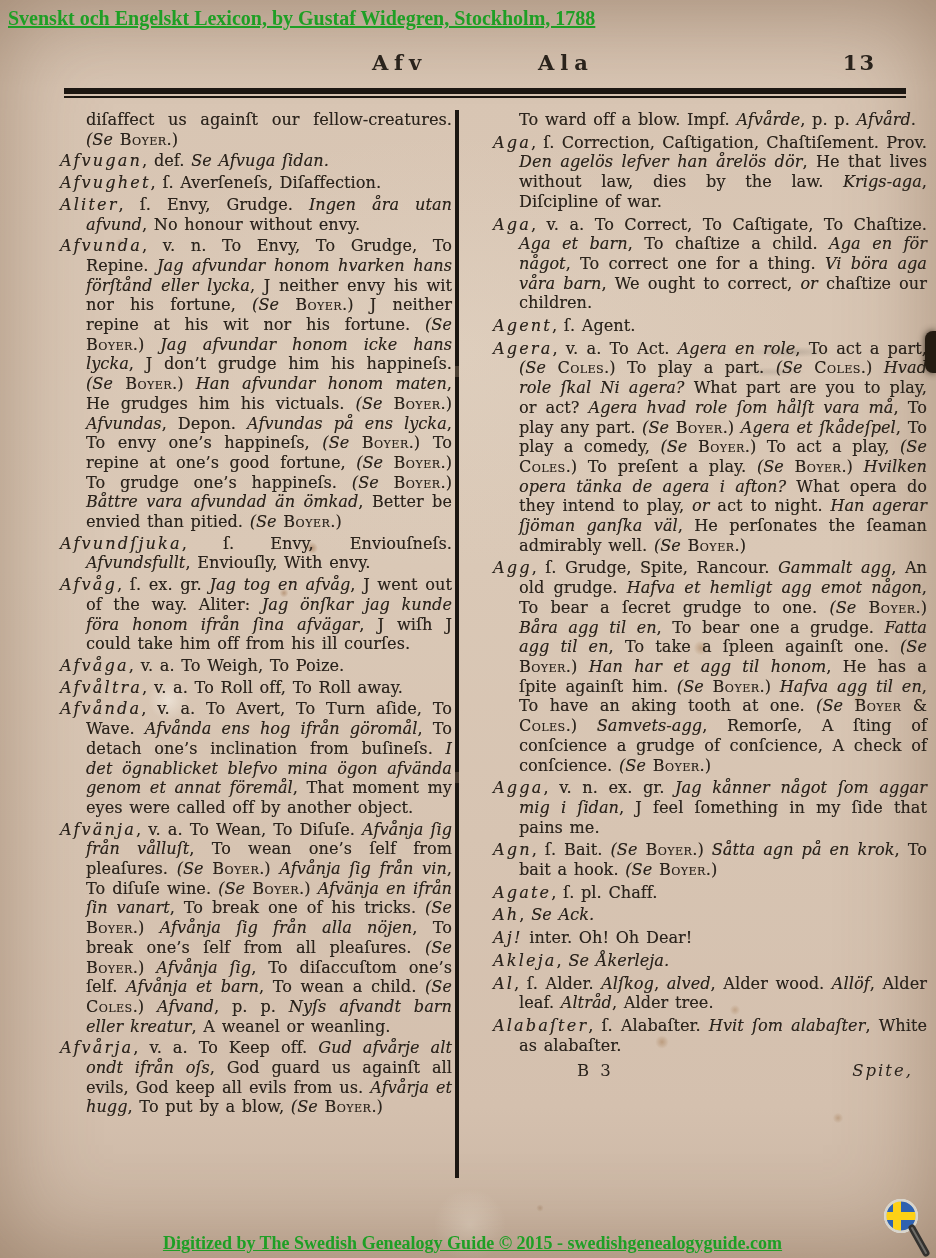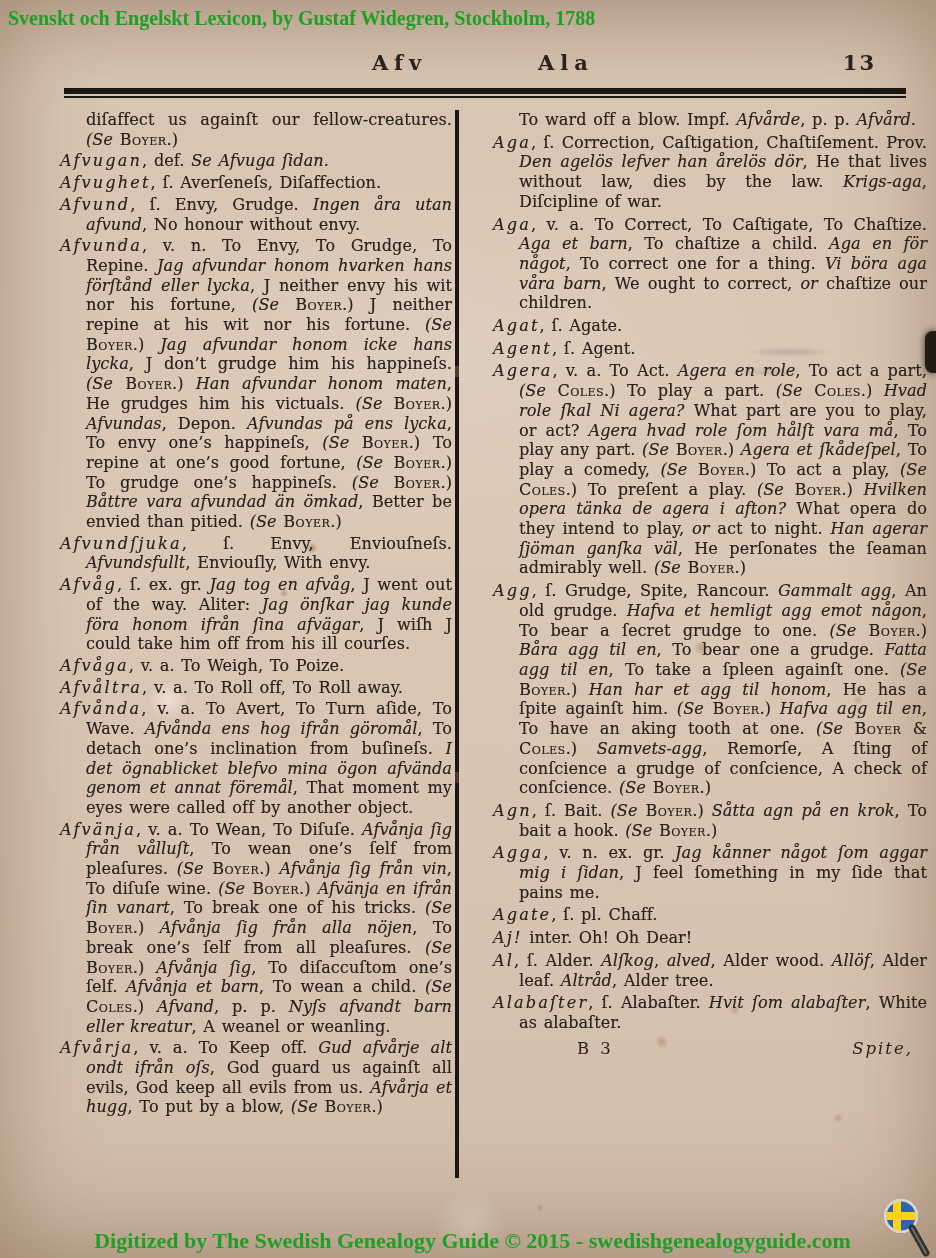--- a/index.html
+++ b/index.html
@@ -19,23 +19,23 @@
       radial-gradient(circle 7px  at 735px 1010px, rgba(146,96,48,.30), transparent 75%),
       radial-gradient(ellipse 55px 7px at 790px 352px, rgba(120,112,100,.30), transparent 80%),
       radial-gradient(ellipse 45px 6px at 770px 372px, rgba(120,112,100,.22), transparent 80%),
       radial-gradient(circle 26px at 168px 700px,  rgba(246,240,230,.65), transparent 75%),
       radial-gradient(circle 45px at 470px 1225px, rgba(236,226,212,.45), transparent 80%),
       radial-gradient(ellipse 420px 260px at 48% 28%, rgba(240,232,218,.22), transparent 85%),
       linear-gradient(180deg,#ccb8a6 0%,#d8c5b3 7%,#dac8b6 45%,#d4c0ae 88%,#c8b3a0 100%);
     box-shadow: inset 0 0 95px rgba(108,78,52,.45);
     color:#2a231c;
   }
-  .green-line{position:absolute;font-family:"Liberation Serif",serif;font-weight:bold;white-space:nowrap;}
+  .green-line{position:absolute;font-family:"Liberation Serif",serif;font-weight:bold;white-space:nowrap;text-decoration:underline;}
   .green-top{top:7px;left:8px;font-size:20px;}
-  .green-bottom{bottom:4px;left:9px;right:0;text-align:center;font-size:22px;}
+  .green-bottom{bottom:4px;left:9px;right:0;text-align:center;font-size:18px;}
   .page-header{position:absolute;top:50px;left:0;right:0;height:28px;
     font-size:21px;font-weight:bold;}
   .head-word{position:absolute;letter-spacing:6px;}
   .hw1{left:372px;} .hw2{left:538px;}
   .page-num{position:absolute;right:60px;letter-spacing:2px;}
   .double-rule{position:absolute;left:64px;right:30px;top:88px;height:10px;
     background:linear-gradient(#1c1712 0 6px,transparent 6px 8px,#1c1712 8px 10px);}
   .col-divider{position:absolute;left:455px;top:110px;height:1068px;width:4px;
     background:linear-gradient(180deg,#1c1712 0 24%,#4a3f33 24% 25%,#1c1712 25% 62%,#463b30 62% 63%,#1c1712 63% 100%);}
   .columns{position:absolute;top:110px;left:60px;display:flex;}
@@ -72,43 +72,44 @@
   </div>
 
   <div class="double-rule"></div>
   <div class="col-divider"></div>
 
   <div class="columns">
     <div class="col-left">
         <p class="entry cont"><span class="rm">diſaffect us againſt our fellow-creatures. </span><span class="it">(Se </span><span class="sc">Boyer</span><span class="rm">.)</span></p>
         <p class="entry"><span class="hw">Afvugan</span><span class="rm">, def. </span><span class="it">Se Afvuga ſidan.</span></p>
         <p class="entry"><span class="hw">Afvughet</span><span class="rm">, ſ. Averſeneſs, Diſaffection.</span></p>
-        <p class="entry"><span class="hw">Afvund</span><span class="rm">, ſ. Envy, Grudge. </span><span class="it">Ingen åra utan afvund</span><span class="rm">, No honour without envy.</span></p>
+        <p class="entry"><span class="hw">Aliter</span><span class="rm">, ſ. Envy, Grudge. </span><span class="it">Ingen åra utan afvund</span><span class="rm">, No honour without envy.</span></p>
         <p class="entry"><span class="hw">Afvunda</span><span class="rm">, v. n. To Envy, To Grudge, To Repine. </span><span class="it">Jag afvundar honom hvarken hans förſtånd eller lycka</span><span class="rm">, J neither envy his wit nor his fortune, </span><span class="it">(Se </span><span class="sc">Boyer</span><span class="rm">.) J neither repine at his wit nor his fortune. </span><span class="it">(Se </span><span class="sc">Boyer</span><span class="rm">.) </span><span class="it">Jag afvundar honom icke hans lycka</span><span class="rm">, J don’t grudge him his happineſs. </span><span class="it">(Se </span><span class="sc">Boyer</span><span class="rm">.) </span><span class="it">Han afvundar honom maten</span><span class="rm">, He grudges him his victuals. </span><span class="it">(Se </span><span class="sc">Boyer</span><span class="rm">.) </span><span class="it">Afvundas</span><span class="rm">, Depon. </span><span class="it">Afvundas på ens lycka</span><span class="rm">, To envy one’s happineſs, </span><span class="it">(Se </span><span class="sc">Boyer</span><span class="rm">.) To repine at one’s good fortune, </span><span class="it">(Se </span><span class="sc">Boyer</span><span class="rm">.) To grudge one’s happineſs. </span><span class="it">(Se </span><span class="sc">Boyer</span><span class="rm">.) </span><span class="it">Båttre vara afvundad än ömkad</span><span class="rm">, Better be envied than pitied. </span><span class="it">(Se </span><span class="sc">Boyer</span><span class="rm">.)</span></p>
         <p class="entry"><span class="hw">Afvundſjuka</span><span class="rm">, ſ. Envy, Enviouſneſs. </span><span class="it">Afvundsfullt</span><span class="rm">, Enviouſly, With envy.</span></p>
         <p class="entry"><span class="hw">Afvåg</span><span class="rm">, ſ. ex. gr. </span><span class="it">Jag tog en afvåg</span><span class="rm">, J went out of the way.  Aliter: </span><span class="it">Jag önſkar jag kunde föra honom ifrån ſina afvägar</span><span class="rm">, J wiſh J could take him off from his ill courſes.</span></p>
         <p class="entry"><span class="hw">Afvåga</span><span class="rm">, v. a. To Weigh, To Poize.</span></p>
         <p class="entry"><span class="hw">Afvåltra</span><span class="rm">, v. a. To Roll off, To Roll away.</span></p>
         <p class="entry"><span class="hw">Afvånda</span><span class="rm">, v. a. To Avert, To Turn aſide, To Wave. </span><span class="it">Afvånda ens hog ifrån göromål</span><span class="rm">, To detach one’s inclination from buſineſs. </span><span class="it">I det ögnablicket blefvo mina ögon afvända genom et annat föremål</span><span class="rm">, That moment my eyes were called off by another object.</span></p>
         <p class="entry"><span class="hw">Afvänja</span><span class="rm">, v. a. To Wean, To Diſuſe. </span><span class="it">Afvånja ſig från vålluſt</span><span class="rm">, To wean one’s ſelf from pleaſures. </span><span class="it">(Se </span><span class="sc">Boyer</span><span class="rm">.) </span><span class="it">Afvånja ſig från vin</span><span class="rm">, To diſuſe wine. </span><span class="it">(Se </span><span class="sc">Boyer</span><span class="rm">.) </span><span class="it">Afvänja en ifrån ſin vanart</span><span class="rm">, To break one of his tricks. </span><span class="it">(Se </span><span class="sc">Boyer</span><span class="rm">.) </span><span class="it">Afvånja ſig från alla nöjen</span><span class="rm">, To break one’s ſelf from all pleaſures. </span><span class="it">(Se </span><span class="sc">Boyer</span><span class="rm">.) </span><span class="it">Afvånja ſig</span><span class="rm">, To diſaccuſtom one’s ſelf. </span><span class="it">Afvånja et barn</span><span class="rm">, To wean a child. </span><span class="it">(Se </span><span class="sc">Coles</span><span class="rm">.) </span><span class="it">Afvand</span><span class="rm">, p. p. </span><span class="it">Nyſs afvandt barn eller kreatur</span><span class="rm">, A weanel or weanling.</span></p>
         <p class="entry"><span class="hw">Afvårja</span><span class="rm">, v. a. To Keep off. </span><span class="it">Gud afvårje alt ondt ifrån oſs</span><span class="rm">, God guard us againſt all evils, God keep all evils from us. </span><span class="it">Afvårja et hugg</span><span class="rm">, To put by a blow, </span><span class="it">(Se </span><span class="sc">Boyer</span><span class="rm">.)</span></p>
       </div>
     <div class="col-right">
       <div>
           <p class="entry cont"><span class="rm">To ward off a blow.  Impf. </span><span class="it">Afvårde</span><span class="rm">, p. p. </span><span class="it">Afvård</span><span class="rm">.</span></p>
           <p class="entry"><span class="hw">Aga</span><span class="rm">, ſ. Correction, Caſtigation, Chaſtiſement. Prov. </span><span class="it">Den agelös lefver han årelös dör</span><span class="rm">, He that lives without law, dies by the law. </span><span class="it">Krigs-aga</span><span class="rm">, Diſcipline of war.</span></p>
           <p class="entry"><span class="hw">Aga</span><span class="rm">, v. a. To Correct, To Caſtigate, To Chaſtize. </span><span class="it">Aga et barn</span><span class="rm">, To chaſtize a child. </span><span class="it">Aga en för något</span><span class="rm">, To correct one for a thing. </span><span class="it">Vi böra aga våra barn</span><span class="rm">, We ought to correct, </span><span class="it">or</span><span class="rm"> chaſtize our children.</span></p>
-          <p class="entry"><span class="hw">Agat</span><span class="rm">, ſ. Agate.</span></p>
           <p class="entry"><span class="hw">Agent</span><span class="rm">, ſ. Agent.</span></p>
           <p class="entry"><span class="hw">Agera</span><span class="rm">, v. a. To Act. </span><span class="it">Agera en role</span><span class="rm">, To act a part, </span><span class="it">(Se </span><span class="sc">Coles</span><span class="rm">.) To play a part. </span><span class="it">(Se </span><span class="sc">Coles</span><span class="rm">.) </span><span class="it">Hvad role ſkal Ni agera?</span><span class="rm"> What part are you to play, or act? </span><span class="it">Agera hvad role ſom hålſt vara må</span><span class="rm">, To play any part. </span><span class="it">(Se </span><span class="sc">Boyer</span><span class="rm">.) </span><span class="it">Agera et ſkådeſpel</span><span class="rm">, To play a comedy, </span><span class="it">(Se </span><span class="sc">Boyer</span><span class="rm">.) To act a play, </span><span class="it">(Se </span><span class="sc">Coles</span><span class="rm">.) To preſent a play. </span><span class="it">(Se </span><span class="sc">Boyer</span><span class="rm">.) </span><span class="it">Hvilken opera tänka de agera i afton?</span><span class="rm"> What opera do they intend to play, </span><span class="it">or</span><span class="rm"> act to night. </span><span class="it">Han agerar ſjöman ganſka väl</span><span class="rm">, He perſonates the ſeaman admirably well. </span><span class="it">(Se </span><span class="sc">Boyer</span><span class="rm">.)</span></p>
           <p class="entry"><span class="hw">Agg</span><span class="rm">, ſ. Grudge, Spite, Rancour. </span><span class="it">Gammalt agg</span><span class="rm">, An old grudge. </span><span class="it">Hafva et hemligt agg emot någon</span><span class="rm">, To bear a ſecret grudge to one. </span><span class="it">(Se </span><span class="sc">Boyer</span><span class="rm">.) </span><span class="it">Båra agg til en</span><span class="rm">, To bear one a grudge. </span><span class="it">Fatta agg til en</span><span class="rm">, To take a ſpleen againſt one. </span><span class="it">(Se </span><span class="sc">Boyer</span><span class="rm">.) </span><span class="it">Han har et agg til honom</span><span class="rm">, He has a ſpite againſt him. </span><span class="it">(Se </span><span class="sc">Boyer</span><span class="rm">.) </span><span class="it">Hafva agg til en</span><span class="rm">, To have an aking tooth at one. </span><span class="it">(Se </span><span class="sc">Boyer</span><span class="rm"> &amp; </span><span class="sc">Coles</span><span class="rm">.) </span><span class="it">Samvets-agg</span><span class="rm">, Remorſe, A ſting of conſcience a grudge of conſcience, A check of conſcience. </span><span class="it">(Se </span><span class="sc">Boyer</span><span class="rm">.)</span></p>
+          <p class="entry"><span class="hw">Agga</span><span class="rm">, v. n. ex. gr. </span><span class="it">Jag kånner något ſom aggar mig i ſidan</span><span class="rm">, J feel ſomething in my ſide that pains me.</span></p>
           <p class="entry"><span class="hw">Agn</span><span class="rm">, ſ. Bait. </span><span class="it">(Se </span><span class="sc">Boyer</span><span class="rm">.) </span><span class="it">Såtta agn på en krok</span><span class="rm">, To bait a hook. </span><span class="it">(Se </span><span class="sc">Boyer</span><span class="rm">.)</span></p>
-          <p class="entry"><span class="hw">Agga</span><span class="rm">, v. n. ex. gr. </span><span class="it">Jag kånner något ſom aggar mig i ſidan</span><span class="rm">, J feel ſomething in my ſide that pains me.</span></p>
           <p class="entry"><span class="hw">Agate</span><span class="rm">, ſ. pl. Chaff.</span></p>
+          <p class="entry"><span class="hw">Ah</span><span class="rm">, </span><span class="it">Se Ack.</span></p>
           <p class="entry"><span class="hw">Aj!</span><span class="rm"> inter. Oh! Oh Dear!</span></p>
+          <p class="entry"><span class="hw">Akleja</span><span class="rm">, </span><span class="it">Se Åkerleja.</span></p>
           <p class="entry"><span class="hw">Al</span><span class="rm">, ſ. Alder. </span><span class="it">Alſkog</span><span class="rm">, </span><span class="it">alved</span><span class="rm">, Alder wood. </span><span class="it">Allöf</span><span class="rm">, Alder leaf. </span><span class="it">Altråd</span><span class="rm">, Alder tree.</span></p>
           <p class="entry"><span class="hw">Alabaſter</span><span class="rm">, ſ. Alabaſter. </span><span class="it">Hvit ſom alabaſter</span><span class="rm">, White as alabaſter.</span></p>
         </div>
       <div class="sig-row">
         <span class="sig">B 3</span>
         <span class="catchword">Spite,</span>
       </div>
     </div>
   </div>
 

